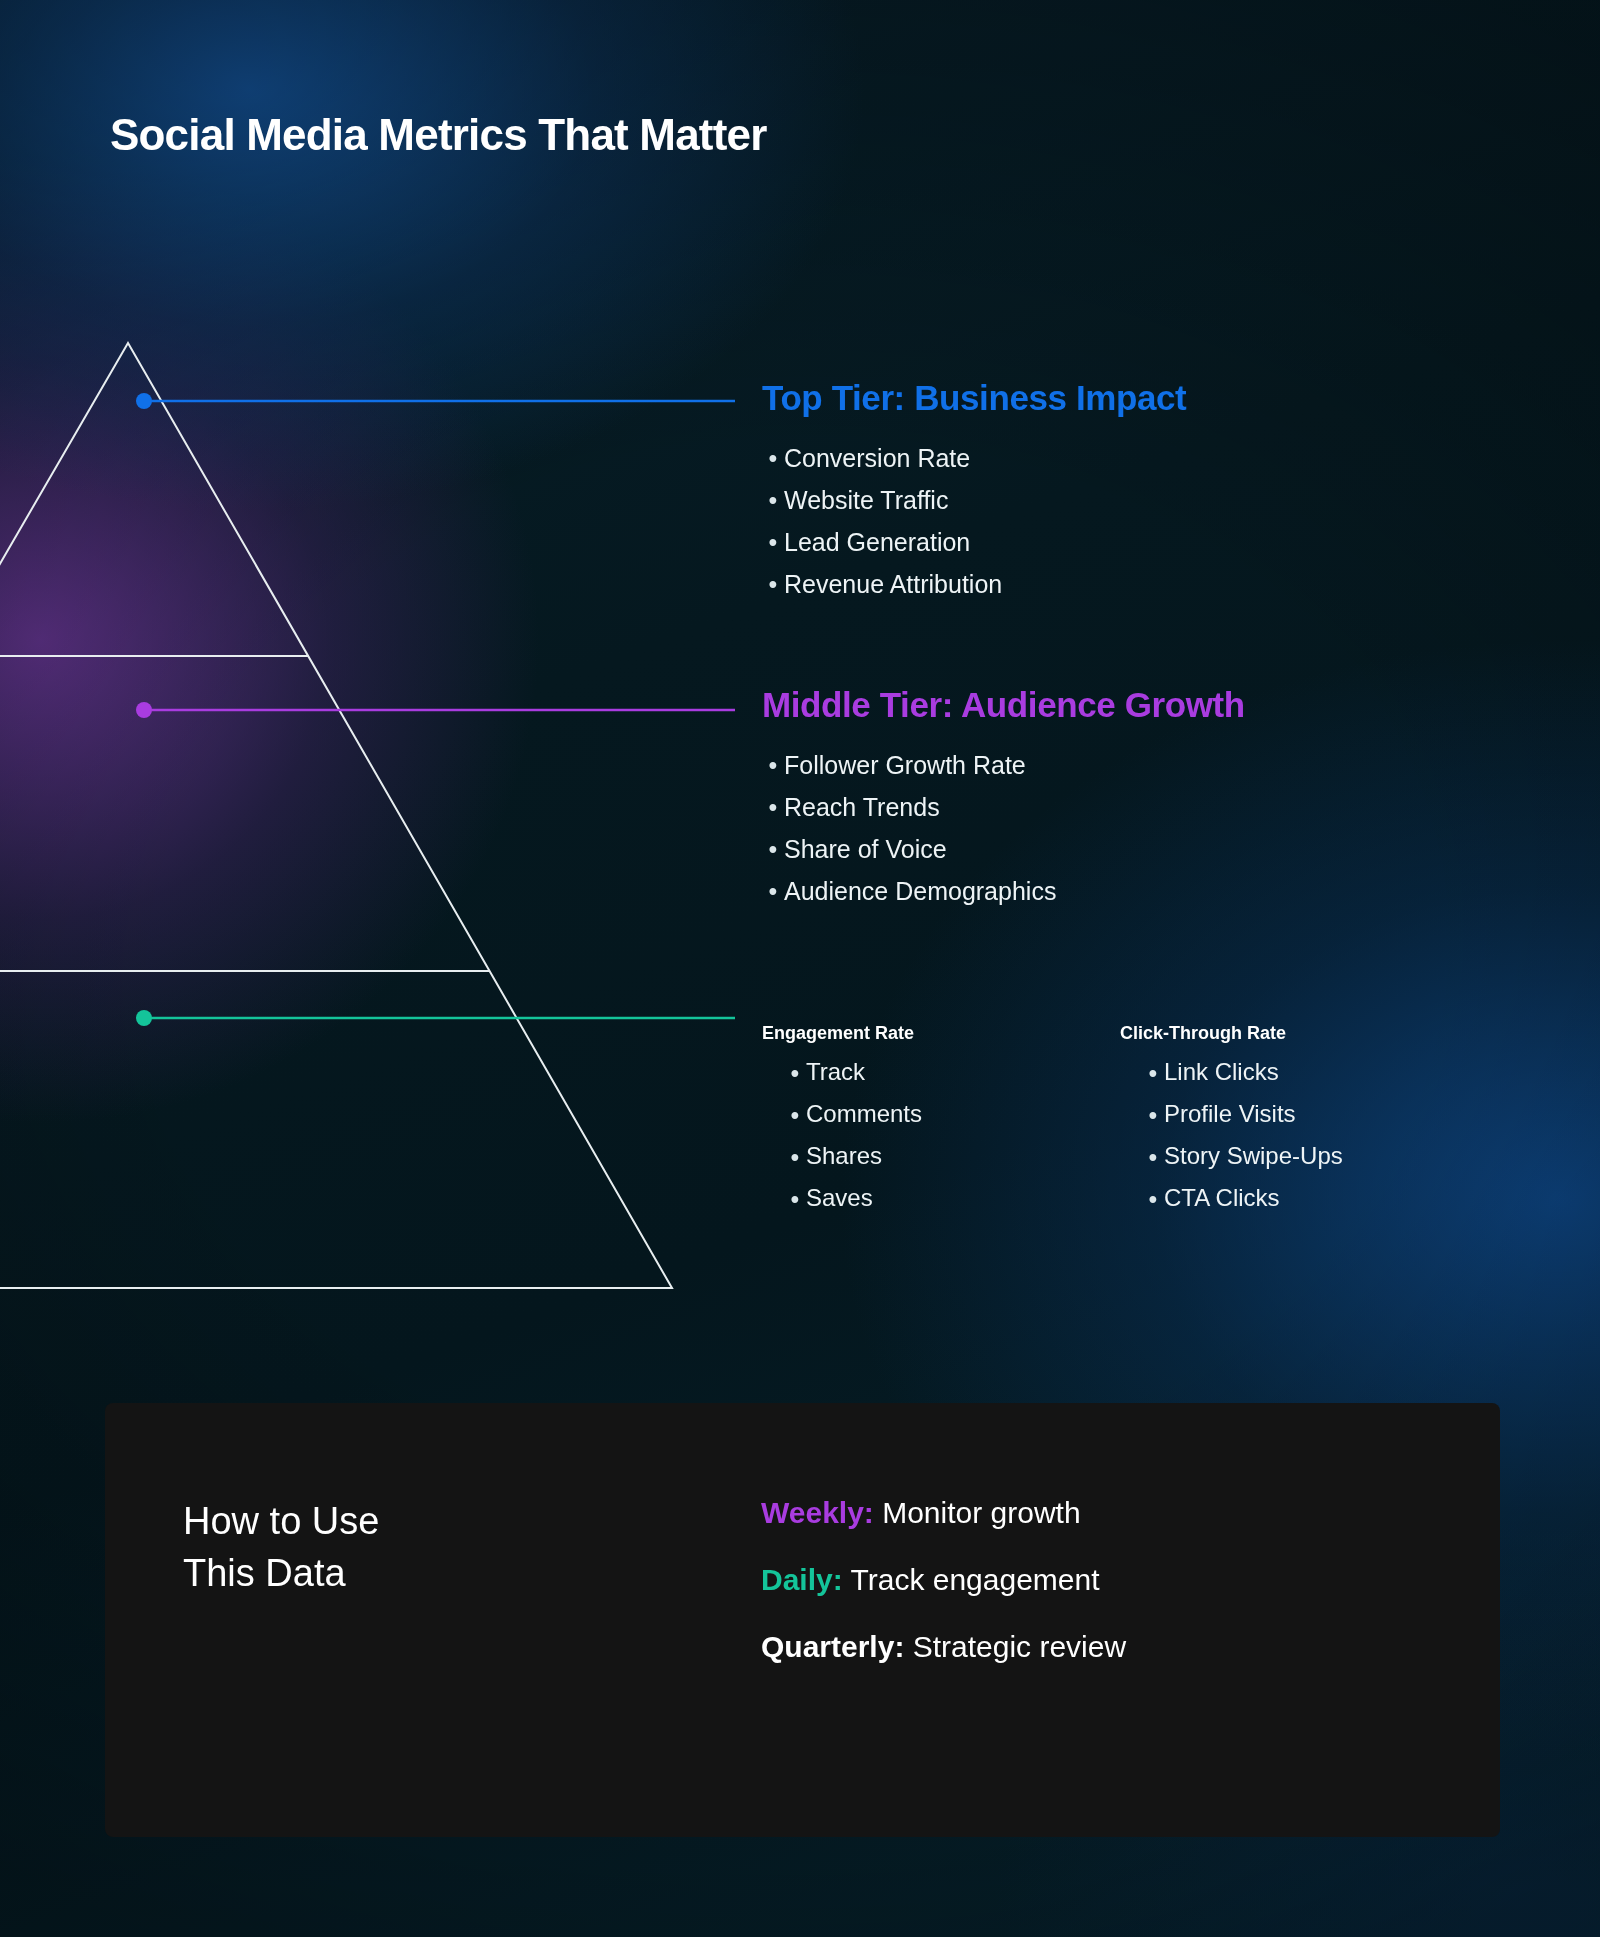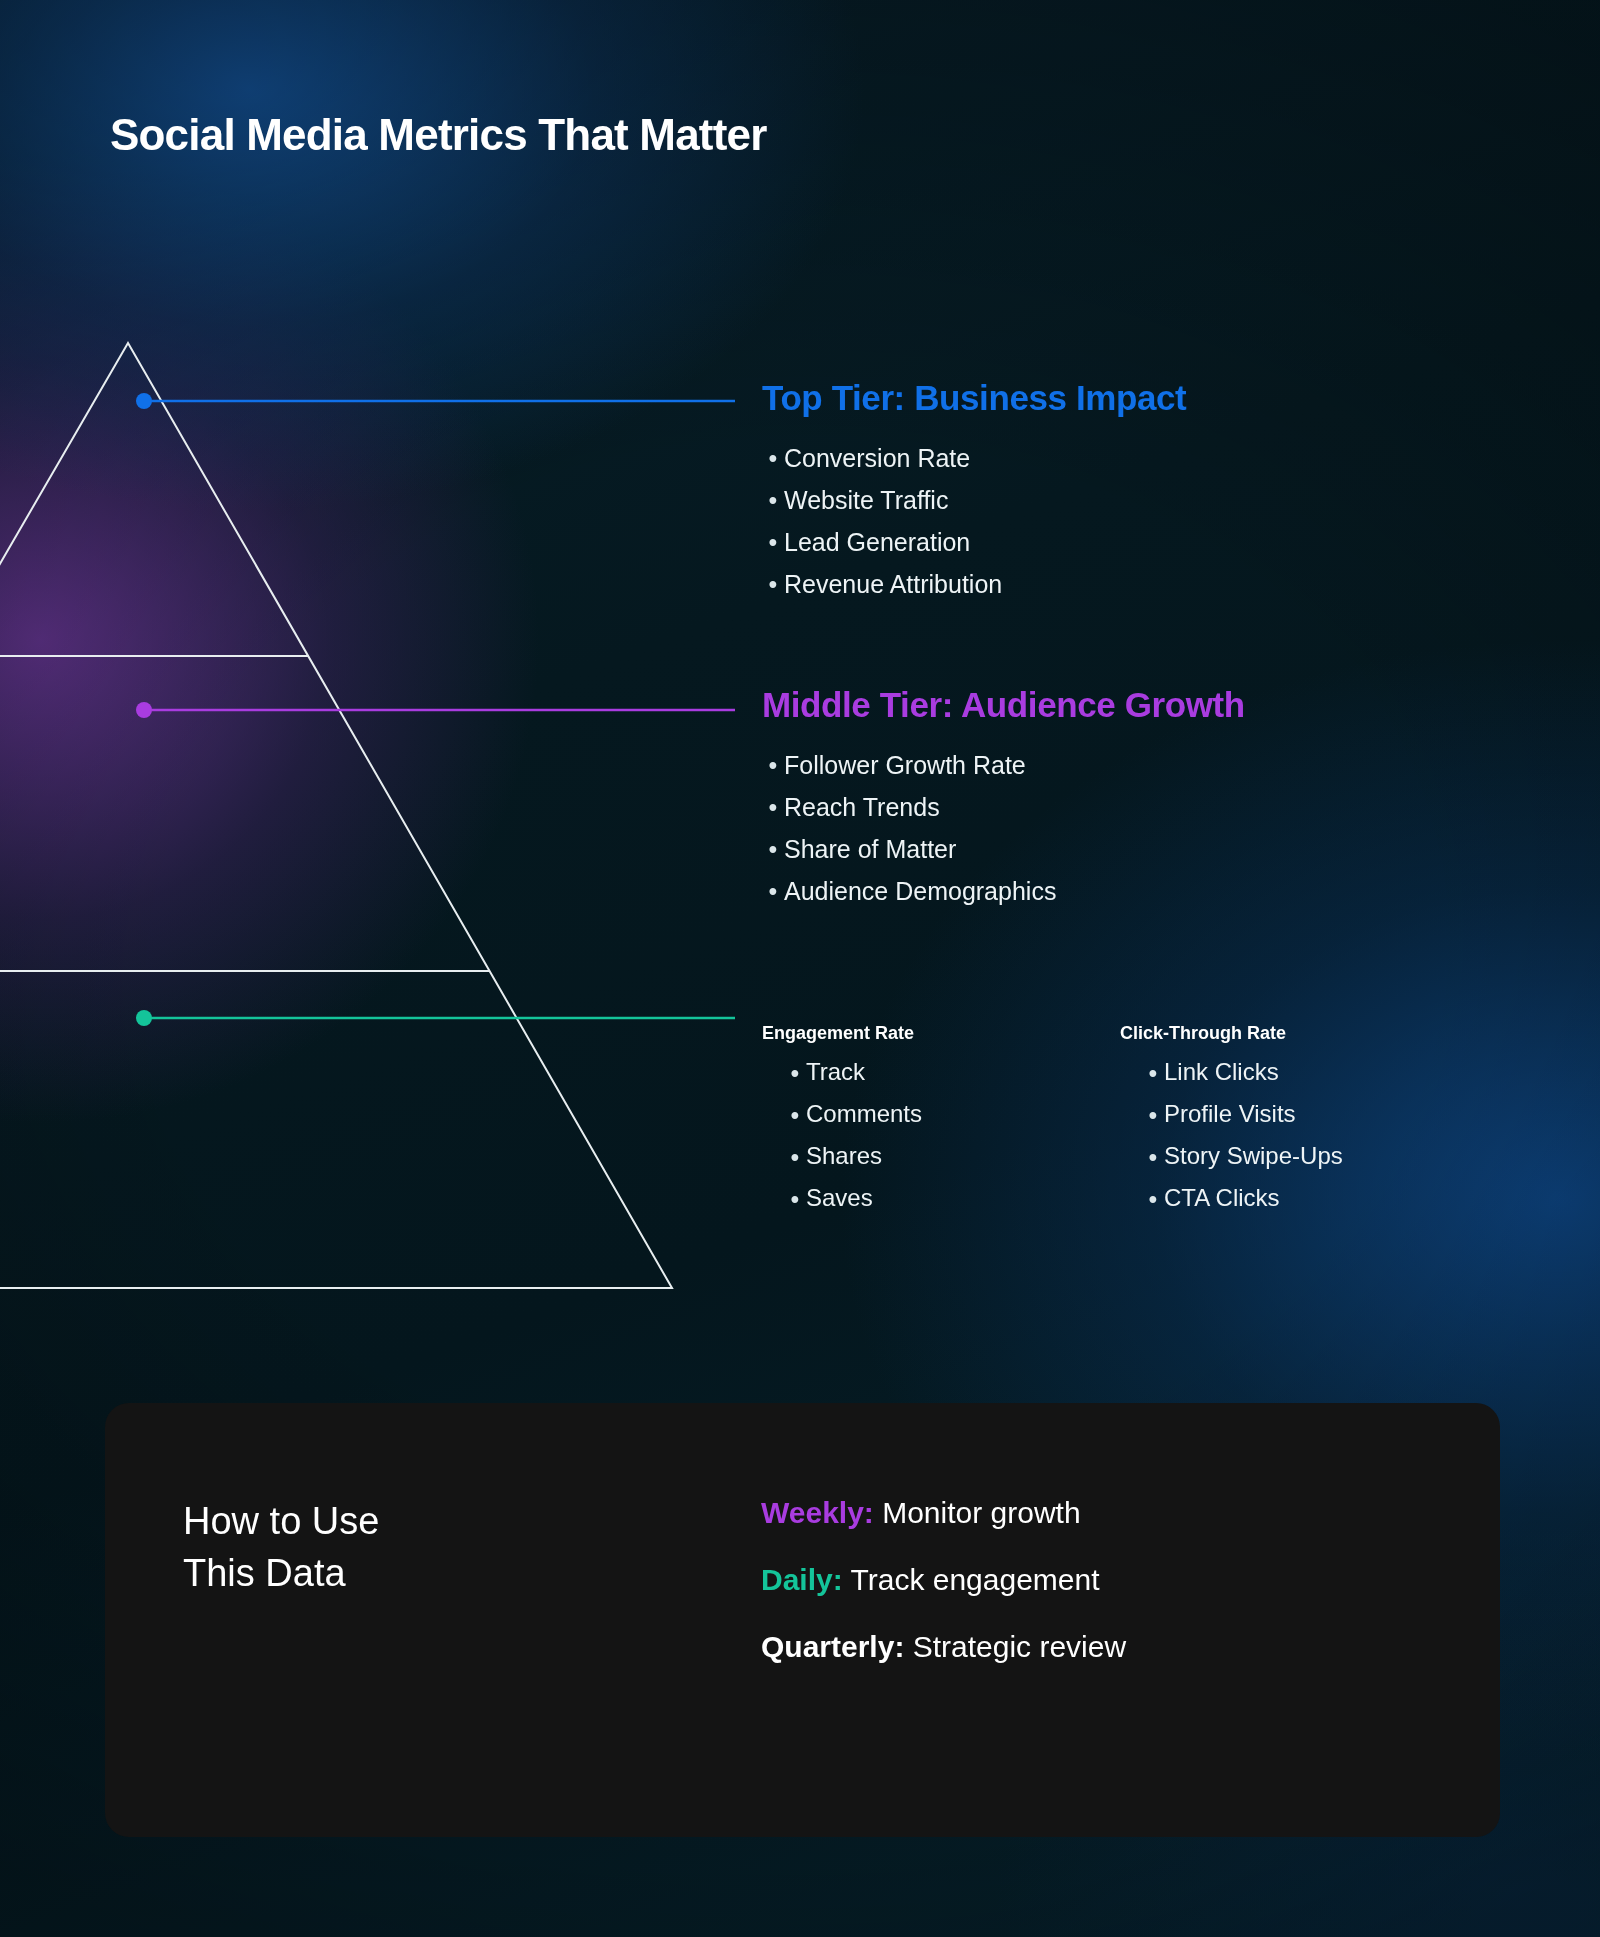--- a/index.html
+++ b/index.html
@@ -64,21 +64,21 @@
     font-size:18px; font-weight:700; color:#ffffff;
     margin-bottom:8px; white-space:nowrap;
   }
   .base-col .tier-list { margin-top:0; padding-left:22px; }
   .base-col .tier-list li { font-size:24px; line-height:1.66; }
 
   
   #usage-card {
     position:absolute; left:105px; top:1403px;
     width:1395px; height:434px;
-    background:#141414; border-radius:24px;
+    background:#141414; border-radius:8px;
   }
   #usage-title {
     position:absolute; left:78px; top:93px;
     font-size:38px; color:#ffffff; line-height:1.36; font-weight:400;
   }
   #usage-rows { position:absolute; left:656px; top:95px; }
   .usage-row {
     font-size:30px; color:#ffffff; margin-bottom:37px;
     white-space:nowrap; line-height:1;
   }
@@ -139,21 +139,21 @@
     <li>
       <span class="bullet">•</span>
       <span>Follower Growth Rate</span>
     </li>
     <li>
       <span class="bullet">•</span>
       <span>Reach Trends</span>
     </li>
     <li>
       <span class="bullet">•</span>
-      <span>Share of Matter</span>
+      <span>Share of Voice</span>
     </li>
     <li>
       <span class="bullet">•</span>
       <span>Audience Demographics</span>
     </li>
   </ul>
 </section>
 
 <section class="tier" id="tier-base">
 

